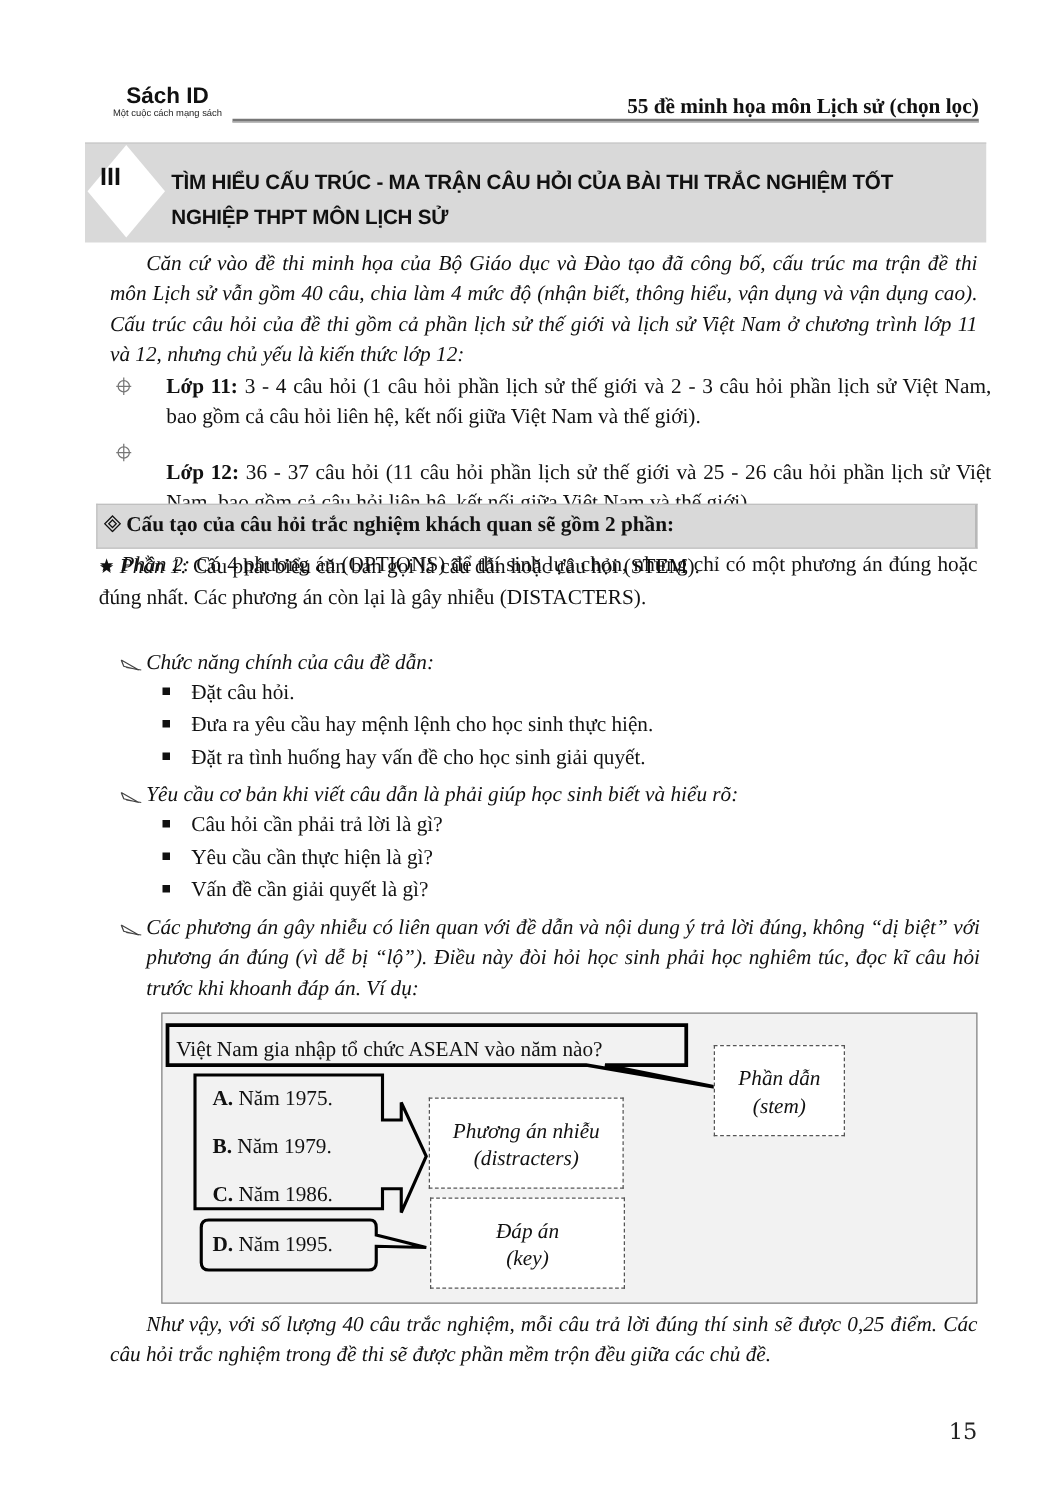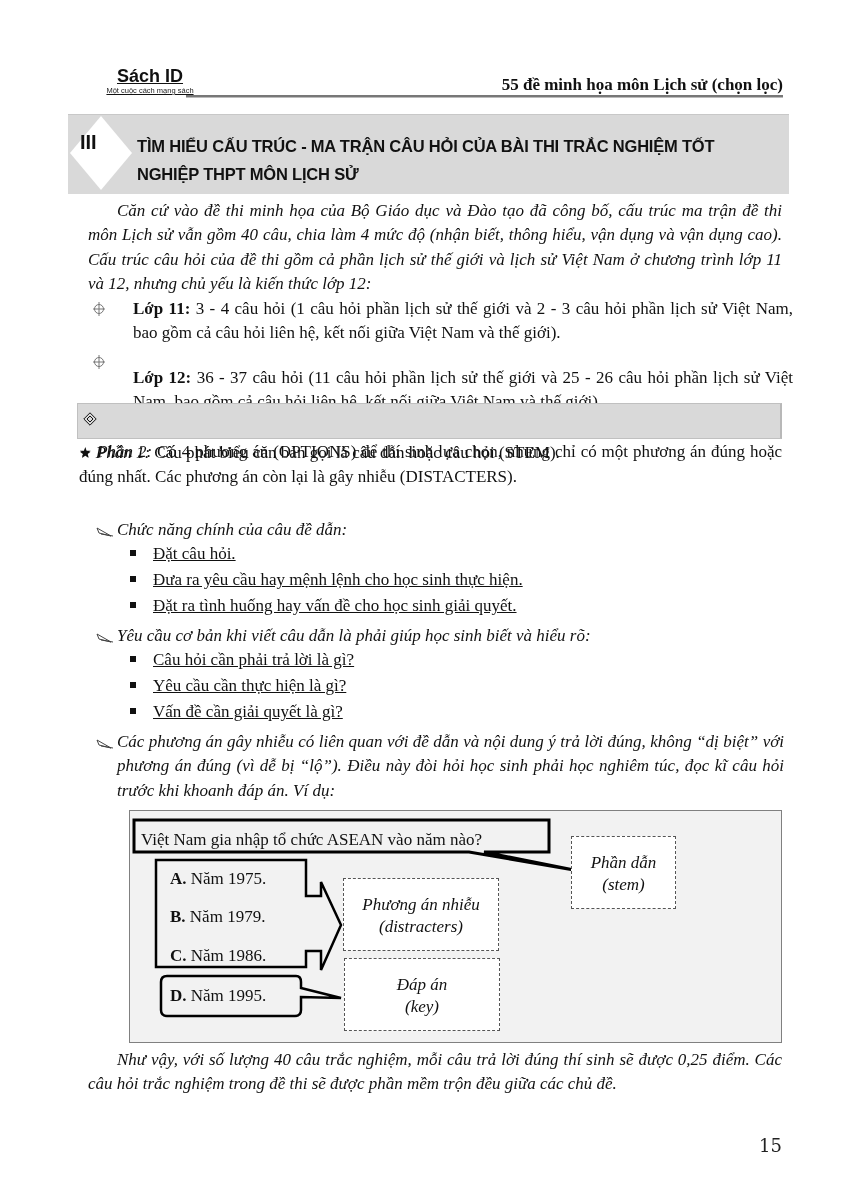--- a/index.html
+++ b/index.html
@@ -1,21 +1,21 @@
 <!DOCTYPE html>
 <html><head>
 <meta charset="utf-8">
 <style>
   html, body { margin: 0; padding: 0; background: #ffffff; }
   body { width: 849px; height: 1200px; position: relative; overflow: hidden;
          font-family: "Liberation Serif", serif; color: #111; }
   .abs { position: absolute; }
 
   
-  .brand { left: 100px; top: 66px; width: 100px; text-align: center; text-decoration: underline; }
+  .brand { left: 84px; top: 66px; width: 100px; text-align: center; }
   .brand-name { font-family: "Liberation Sans", sans-serif; font-weight: bold; font-size: 18px; line-height: 20px; color: #111; }
   .brand-tag { font-family: "Liberation Sans", sans-serif; font-size: 7.5px; line-height: 10px; color: #222; }
   .book-title { right: 66px; top: 75px; font-family: "Liberation Serif", serif; font-weight: bold; font-size: 17px; color: #111; }
   .header-rule { left: 186px; top: 95px; width: 597px; height: 2px; background: #777; border-bottom: 1px solid #bbb; }
 
   
   .banner { left: 68px; top: 114px; width: 721px; height: 79px; background: #d9d9d9; border-top: 1px solid #c8c8c8; }
   .roman { left: 80px; top: 131px; width: 40px; text-align: left; font-family: "Liberation Sans", sans-serif; font-weight: bold; font-size: 20px; color: #111; letter-spacing: 0px; }
   .banner-title { left: 137px; top: 132px; width: 640px; font-family: "Liberation Sans", sans-serif; font-weight: bold; font-size: 16.5px; line-height: 28px; color: #111; letter-spacing: -0.2px; }
 
@@ -44,21 +44,21 @@
   .pen { left: 95px; width: 20px; height: 14px; }
   .s1 { top: 518px; }
   .s2 { top: 624px; }
   .s3 { top: 730px; width: 667px; text-align: justify; }
   .pen1 { top: 524px; }
   .pen2 { top: 630px; }
   .pen3 { top: 736px; }
 
   .bullet { left: 128px; width: 10px; height: 10px; }
   .bul-sq { position: absolute; left: 2px; top: 2px; width: 6px; height: 6px; background: #111; }
-  .bul-text { left: 153px; font-size: 17px; line-height: 24.3px; text-decoration: underline; }
+  .bul-text { left: 153px; font-size: 17px; line-height: 24.3px; }
 
   
   .diagram { left: 129px; top: 810px; width: 653px; height: 233px; background: #f2f2f2; border: 1px solid #808080; box-sizing: border-box; }
   .dtext { font-family: "Liberation Serif", serif; font-size: 17px; line-height: 22px; color: #111; }
   .dashed { background: #fff; border: 1px dashed #555; box-sizing: border-box; text-align: center; font-style: italic; }
 
   
   .conclusion { left: 88px; top: 1048px; width: 694px; }
   .page-num { left: 759px; top: 1135px; font-size: 18px; font-family: "DejaVu Serif", serif; color: #222; }
 </style>
@@ -93,21 +93,21 @@
   <line x1="8" y1="1" x2="8" y2="15" stroke="#777" stroke-width="1"></line>
   <line x1="2" y1="8" x2="14" y2="8" stroke="#777" stroke-width="1"></line>
 </svg>
 <div class="abs lop l12"><b>Lớp 12:</b><span> 36 - 37 câu hỏi (11 câu hỏi phần lịch sử thế giới và 25 - 26 câu hỏi phần lịch sử Việt Nam, bao gồm cả câu hỏi liên hệ, kết nối giữa Việt Nam và thế giới).</span></div>
 
 <div class="abs subhead"></div>
 <div class="abs subhead-text">
   <svg width="14" height="14" viewBox="0 0 14 14" style="vertical-align:-1px;margin-right:4px;">
     <polygon points="7,0.8 13.2,7 7,13.2 0.8,7" fill="none" stroke="#111" stroke-width="1"></polygon>
     <polygon points="7,4 10,7 7,10 4,7" fill="none" stroke="#111" stroke-width="1"></polygon>
-  </svg>
+  </svg><span>Cấu tạo của câu hỏi trắc nghiệm khách quan sẽ gồm 2 phần:</span>
 </div>
 
 <div class="abs part part1"><span class="star">★</span> <i>Phần 1:</i><span> Câu phát biểu căn bản gọi là câu dẫn hoặc câu hỏi (STEM).</span></div>
 <div class="abs part part2"><span class="star">★</span> <i>Phần 2:</i><span> Có 4 phương án (OPTIONS) để thí sinh lựa chọn, nhưng chỉ có một phương án đúng hoặc đúng nhất. Các phương án còn lại là gây nhiễu (DISTACTERS).</span></div>
 
 <svg class="abs pen pen1" viewBox="0 0 20 14">
   <path d="M2,4 L16,12 M2,4 L4,9 L16,12 M6,10 L18,12" fill="none" stroke="#444" stroke-width="1"></path>
 </svg>
 <div class="abs sub-i s1">Chức năng chính của câu đề dẫn:</div>
 

